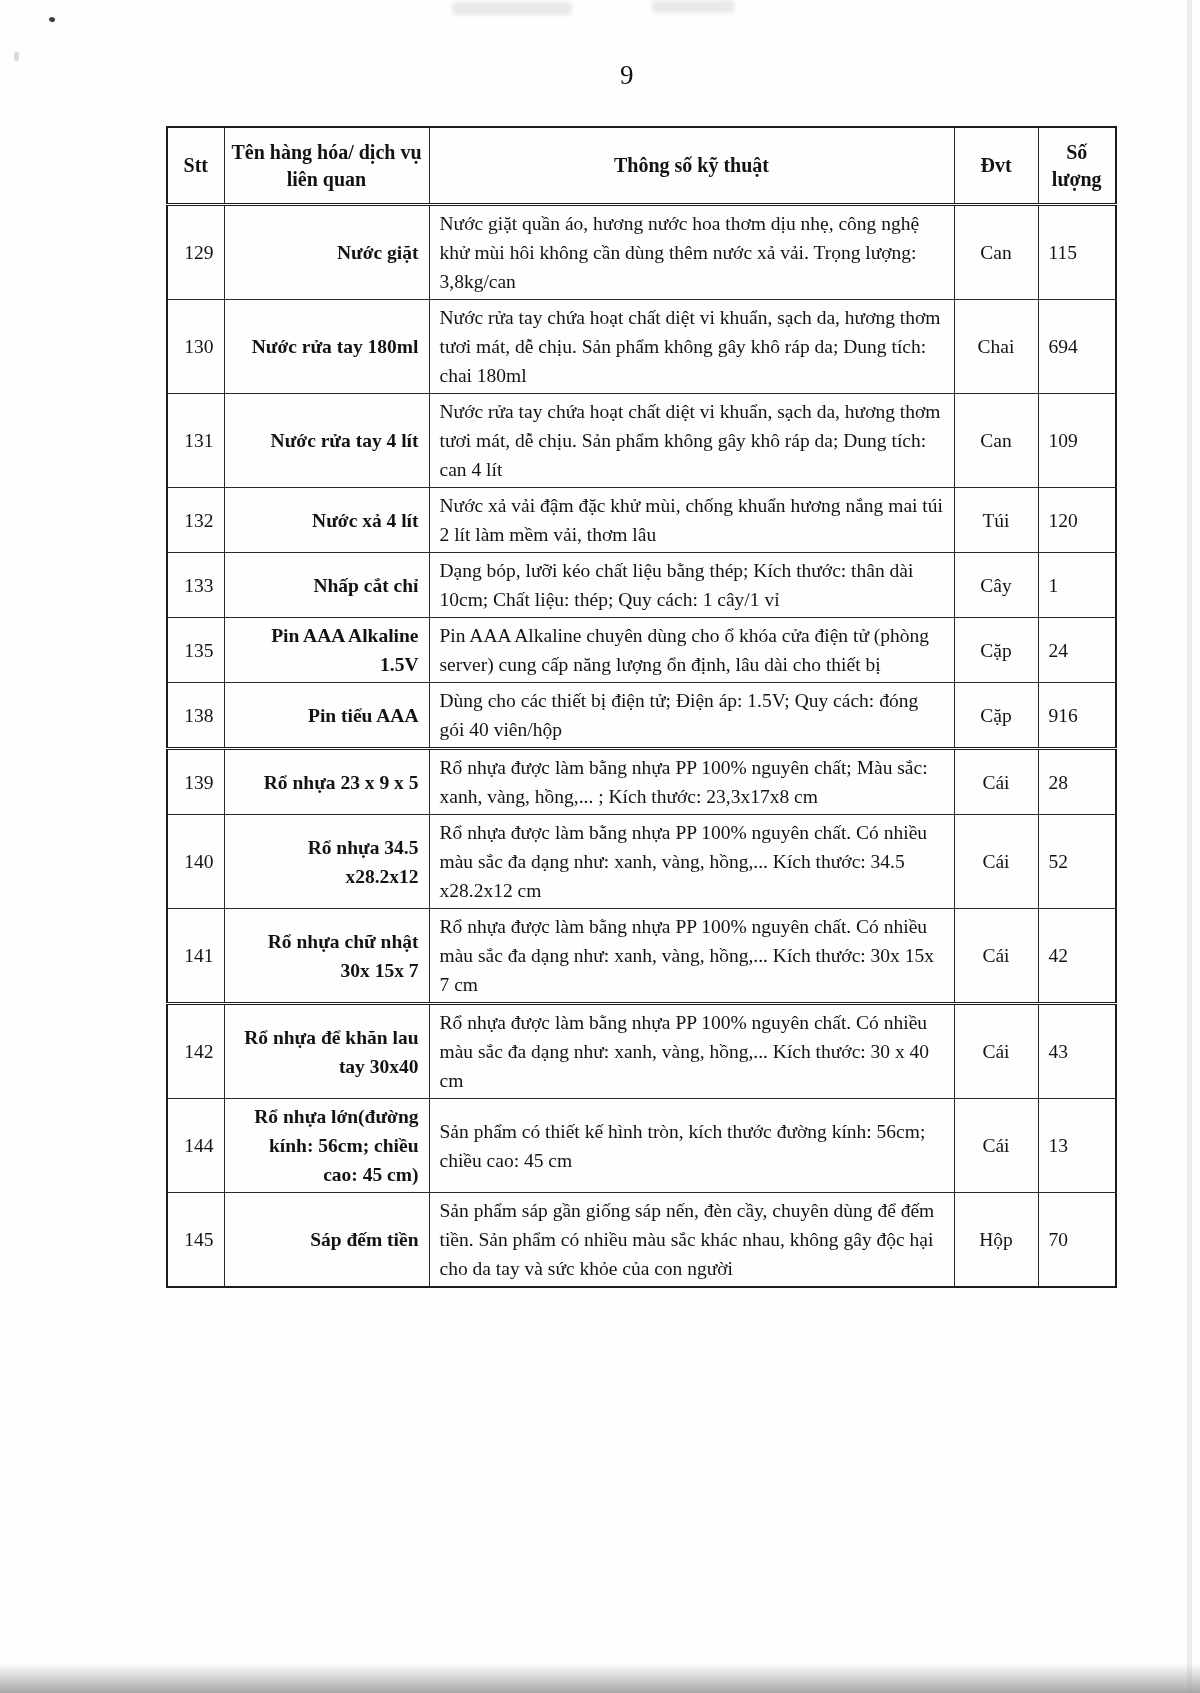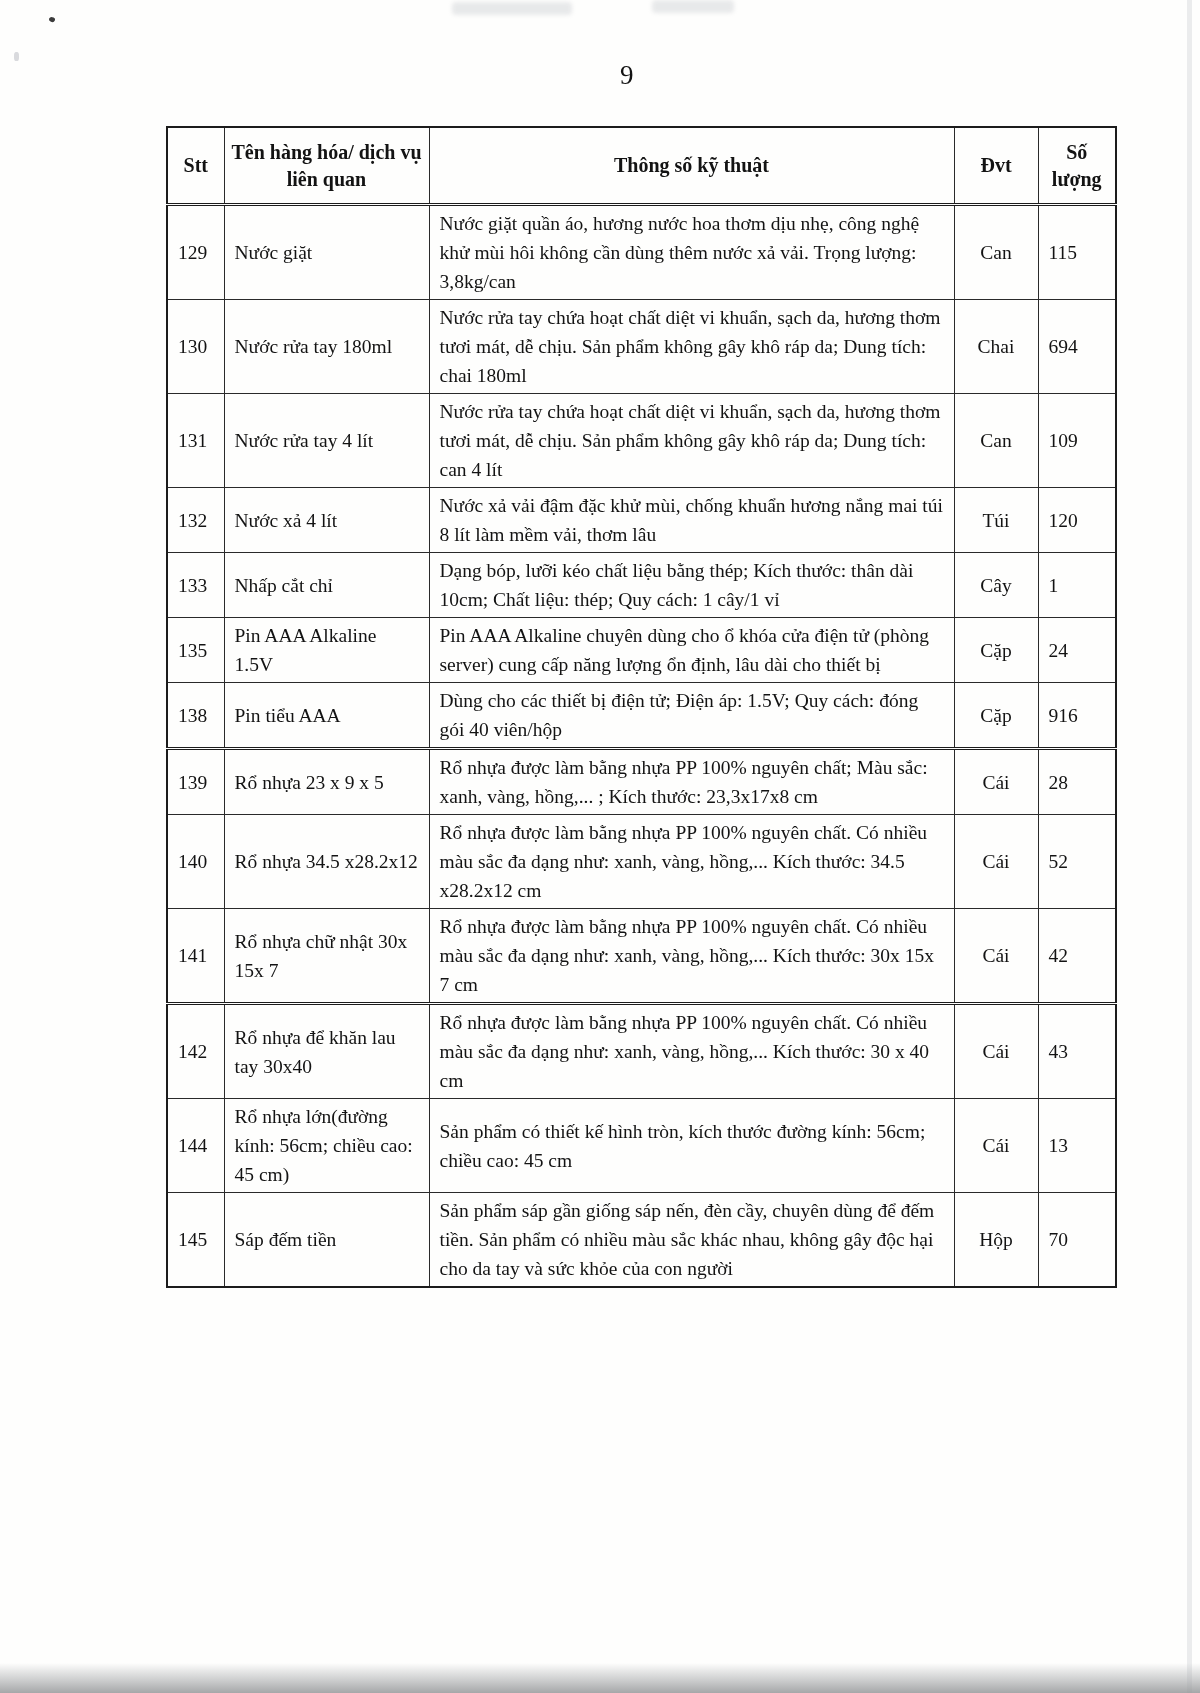--- a/index.html
+++ b/index.html
@@ -55,22 +55,22 @@
     word-wrap:break-word;
   }
   table.goods thead th {
     font-size:20px; font-weight:bold; text-align:center;
     height:73px; line-height:27px; padding:1px 4px;
     border-bottom:3px double #1c1c1c;
   }
   table.goods td {
     font-size:19.5px; line-height:29px; padding:3px 10px;
   }
-  td.c-stt { text-align:left; padding:3px 2px; }
-  td.c-name { text-align:left; padding:3px 8px 3px 12px; }
+  td.c-stt { text-align:right; padding:3px 2px; }
+  td.c-name { text-align:right; padding:3px 8px 3px 12px;font-weight:bold; }
   td.c-spec { text-align:left; padding:3px 9px 3px 11px; }
   td.c-unit { text-align:center; padding:3px 4px; }
   td.c-qty  { padding:3px 4px; }
 
   
   tbody tr:nth-child(8) td,
   tbody tr:nth-child(11) td,
   tbody tr:nth-child(14) td,
   tbody tr:nth-child(16) td { border-top:3px double #1c1c1c; }
 </style>
@@ -120,21 +120,21 @@
       <tr>
     <td class="c-stt">131</td>
     <td class="c-name">Nước rửa tay 4 lít</td>
     <td class="c-spec">Nước rửa tay chứa hoạt chất diệt vi khuẩn, sạch da, hương thơm tươi mát, dễ chịu. Sản phẩm không gây khô ráp da; Dung tích: can 4 lít</td>
     <td class="c-unit">Can</td>
     <td class="c-qty">109</td>
   </tr>
       <tr>
     <td class="c-stt">132</td>
     <td class="c-name">Nước xả 4 lít</td>
-    <td class="c-spec">Nước xả vải đậm đặc khử mùi, chống khuẩn hương nắng mai túi 8 lít làm mềm vải, thơm lâu</td>
+    <td class="c-spec">Nước xả vải đậm đặc khử mùi, chống khuẩn hương nắng mai túi 2 lít làm mềm vải, thơm lâu</td>
     <td class="c-unit">Túi</td>
     <td class="c-qty">120</td>
   </tr>
       <tr>
     <td class="c-stt">133</td>
     <td class="c-name">Nhấp cắt chỉ</td>
     <td class="c-spec">Dạng bóp, lưỡi kéo chất liệu bằng thép; Kích thước: thân dài 10cm; Chất liệu: thép; Quy cách: 1 cây/1 vỉ</td>
     <td class="c-unit">Cây</td>
     <td class="c-qty">1</td>
   </tr>

